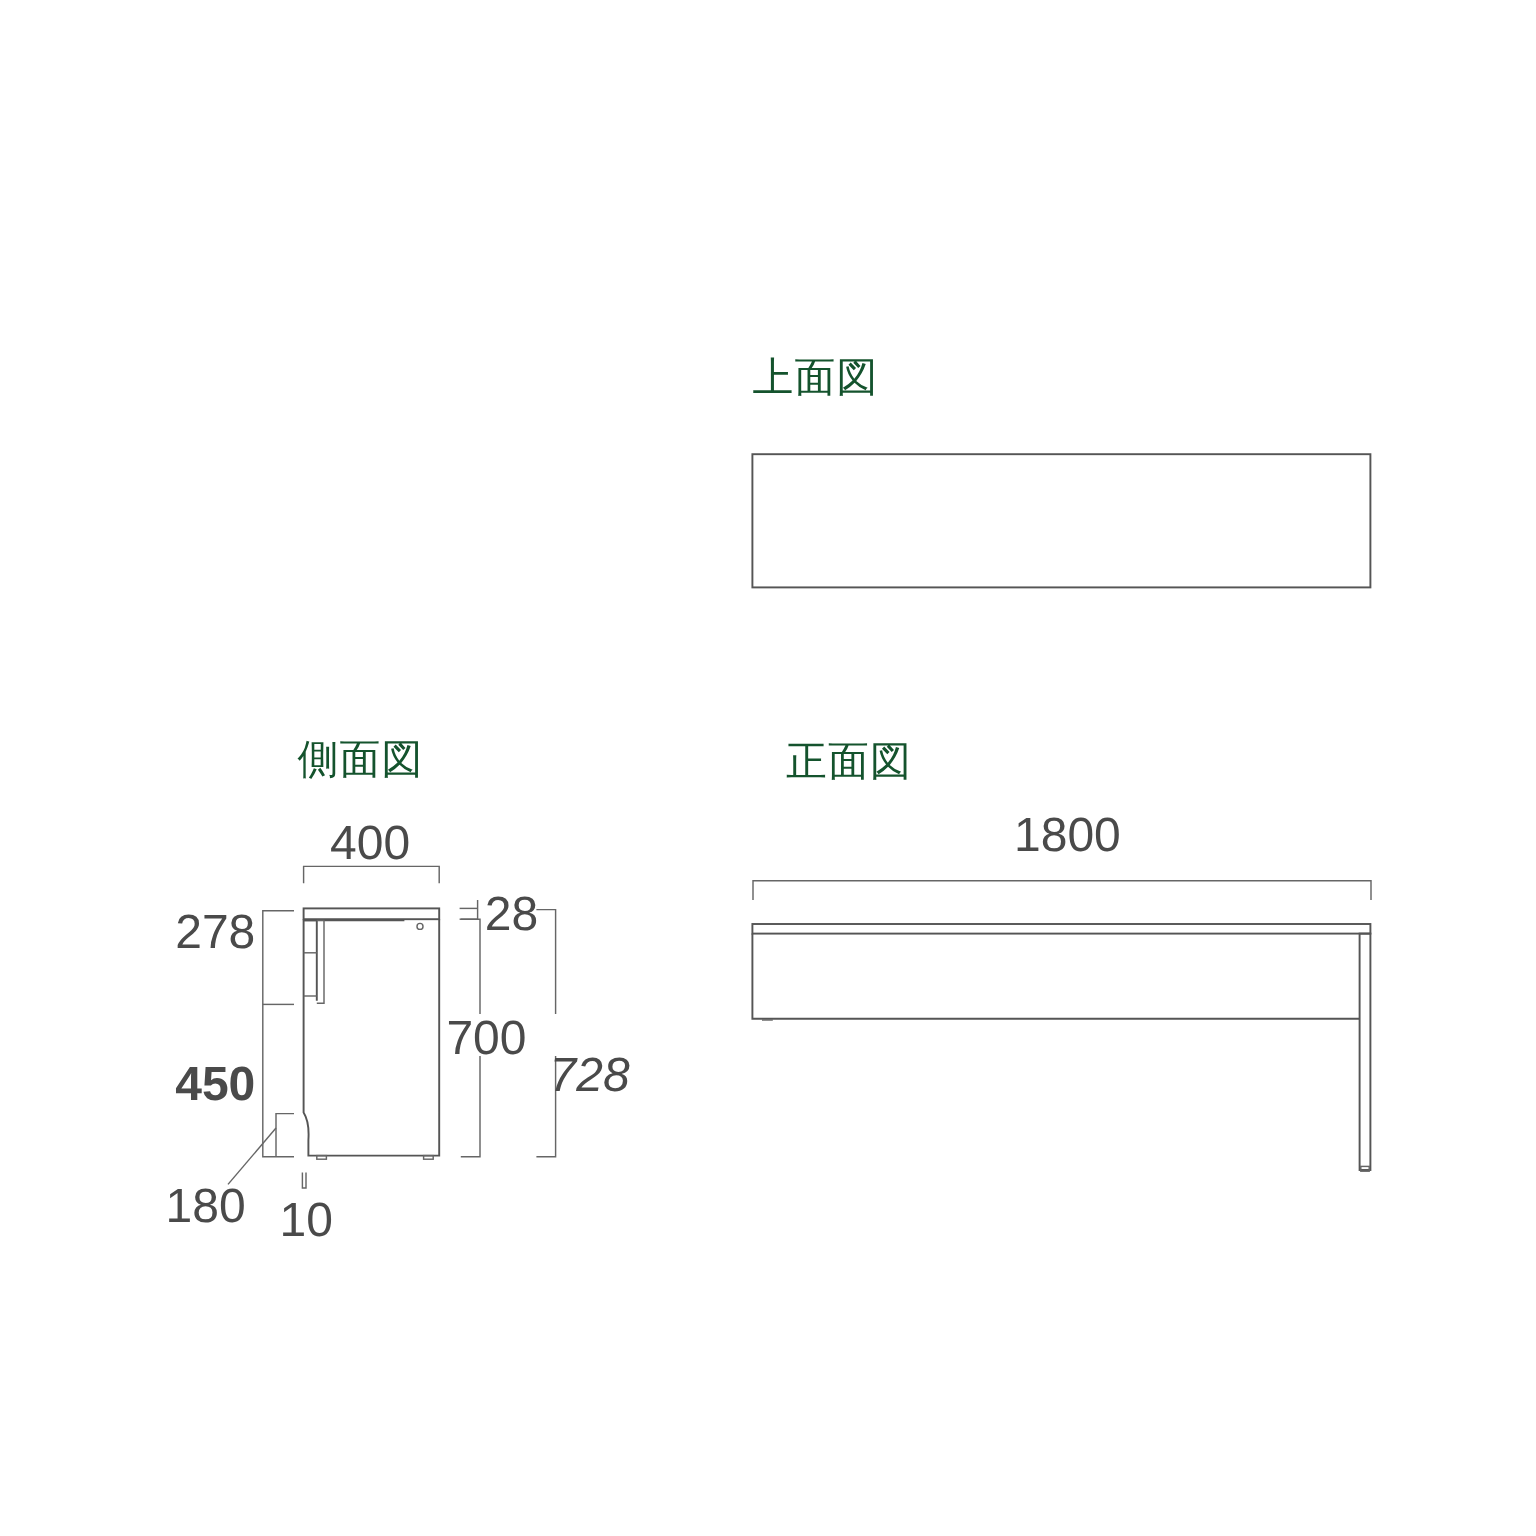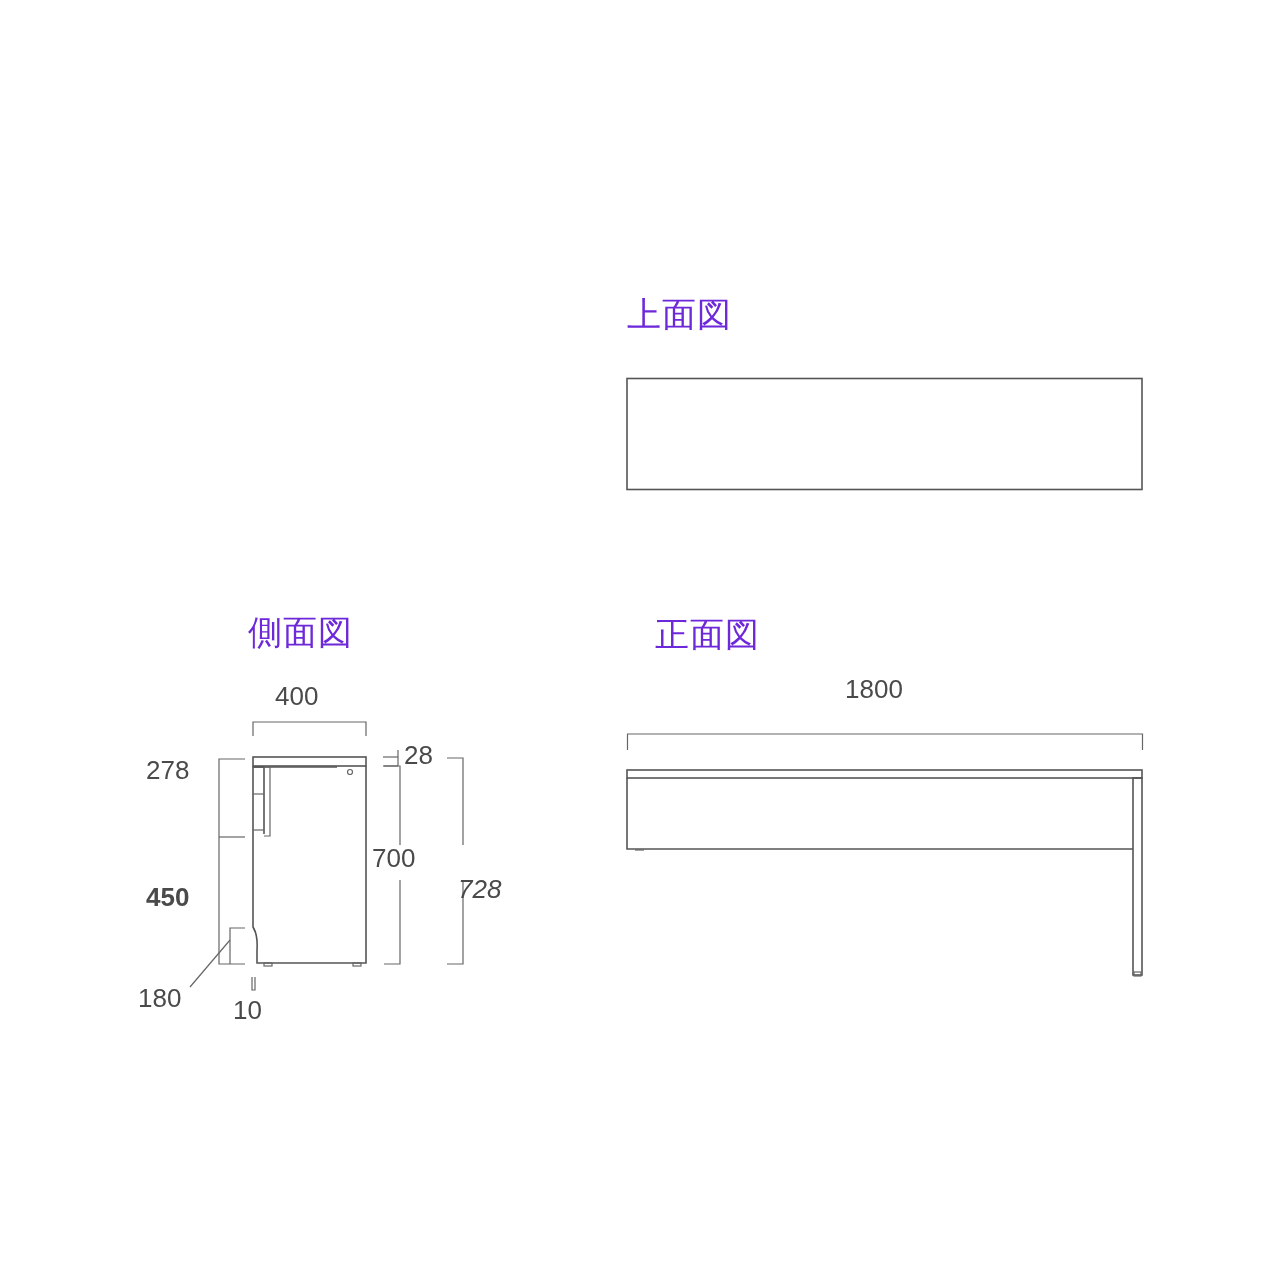--- a/index.html
+++ b/index.html
@@ -1,19 +1,19 @@
 <!DOCTYPE html>
 <html><head>
   <meta charset="utf-8">
   <style>
     html, body { margin: 0; padding: 0; background: #ffffff; }
     body { width: 1280px; height: 1280px; position: relative; overflow: hidden; font-family: "DejaVu Sans", sans-serif; }
     .canvas { position: absolute; left: 0; top: 0; width: 1280px; height: 1280px; }
-    .title { position: absolute; font-size: 34px; color: #6d28d9; letter-spacing: 1px; font-family: "DejaVu Sans", sans-serif; }
-    .dim { position: absolute; font-size: 26px; color: #4a4a4a; font-family: "Liberation Sans", sans-serif; font-weight: 300; line-height: 1; }
+    .title { position: absolute; font-size: 34px; color: #14532d; letter-spacing: 1px; font-family: "DejaVu Sans", sans-serif; }
+    .dim { position: absolute; font-size: 40px; color: #4a4a4a; font-family: "Liberation Sans", sans-serif; font-weight: 300; line-height: 1; }
     svg { position: absolute; left: 0; top: 0; }
     svg .ln { stroke: #555; stroke-width: 1.6; fill: none; }
     svg .thin { stroke: #666; stroke-width: 1.2; fill: none; }
   </style>
 </head>
 <body>
 
 <div class="canvas">
 
   <svg width="1280" height="1280">

